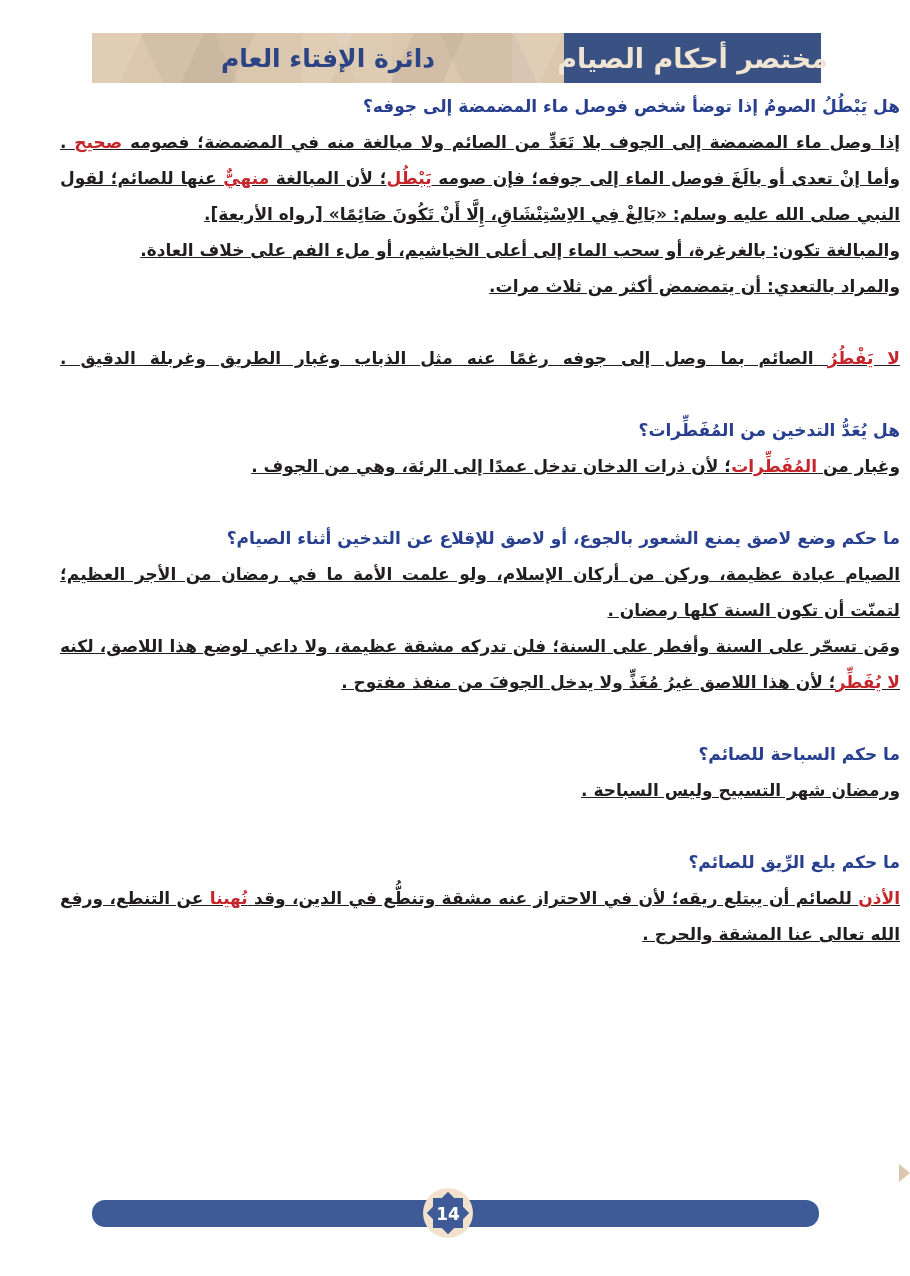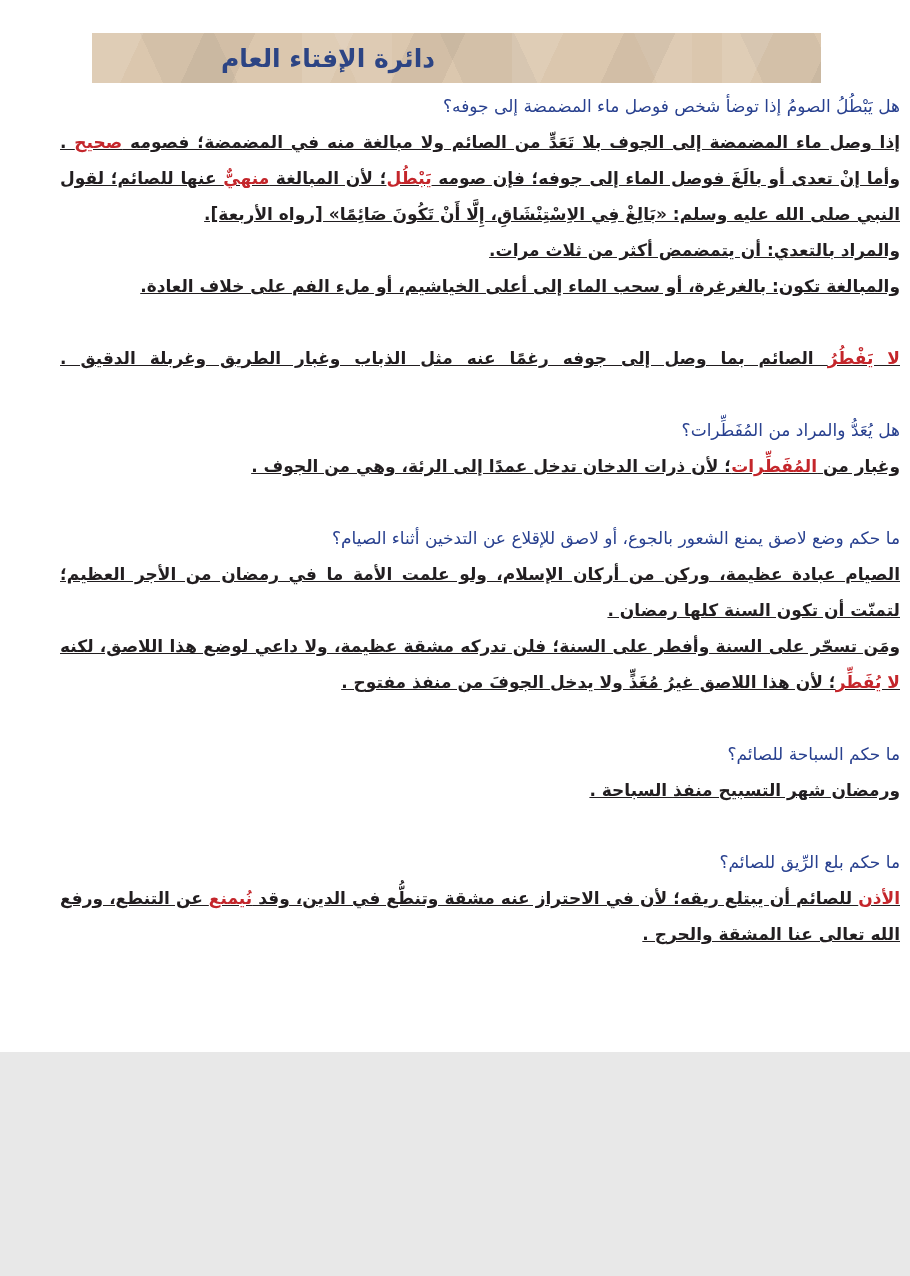--- a/index.html
+++ b/index.html
@@ -1,18 +1,18 @@
 <!DOCTYPE html>
 <html lang="ar" dir="rtl" style="--c-page-bg: #ffffff; --c-strip-bg: #dbc7ae; --c-header-box: #3a5283; --c-header-title: #f0e5d3; --c-subtitle: #2c4484; --c-question: #28408f; --c-body: #221e20; --c-highlight: #c4262b; --c-footer-bar: #3e5b98; --c-badge-bg: #f2e2cd; --c-badge-number: #ffffff;"><head>
 <meta charset="utf-8">
 <style>
   html,body{margin:0;padding:0;}
   body{background:#e8e8e8;font-family:"DejaVu Sans",sans-serif;}
   .page{
-    position:relative;width:910px;height:1052px;margin:0 auto;
+    position:relative;width:910px;height:1276px;margin:0 auto;
     background:var(--c-page-bg,#ffffff);overflow:hidden;direction:rtl;
   }
 
   
   .header-strip{
     position:absolute;left:92px;top:33px;width:729px;height:50px;
     background-color:var(--c-strip-bg,#dbc7ae);
     background-image:
       linear-gradient(115deg, rgba(255,255,255,0.10) 0 22%, rgba(0,0,0,0) 22% 48%, rgba(0,0,0,0.045) 48% 70%, rgba(0,0,0,0) 70%),
       linear-gradient(245deg, rgba(255,255,255,0.08) 0 18%, rgba(0,0,0,0) 18% 55%, rgba(0,0,0,0.035) 55% 78%, rgba(0,0,0,0) 78%);
@@ -35,21 +35,21 @@
   }
 
   
   .content{
     position:absolute;top:88px;left:60px;width:840px;height:1106px;
     overflow:hidden;direction:rtl;
   }
   .qa-block{margin:0 0 36px 0;}
   .qa-block:last-child{margin-bottom:0;}
   .q{
-    margin:0;font-size:17px;font-weight:400;line-height:36px;
+    margin:0;font-size:17px;font-weight:700;line-height:36px;
     color:var(--c-question,#28408f);text-align:right;
   }
   .a{
     margin:0;font-size:17px;font-weight:700;line-height:36px;
     color:var(--c-body,#221e20);text-align:justify;text-justify:inter-word;text-decoration:underline;
   }
   .a.stretch{text-align-last:justify;}
   .hl{color:var(--c-highlight,#c4262b);}
 
   
@@ -68,50 +68,53 @@
   }
 </style>
 </head>
 <body>
 
 <div class="page">
 
   <header>
     <div class="header-strip">
       <div class="header-subtitle">دائرة الإفتاء العام</div>
+      <div class="header-titlebox">
+        <span class="header-title">مختصر أحكام الصيام</span>
+      </div>
     </div>
   </header>
 
   <main class="content">
       <section class="qa-block">
         <h3 class="q">هل يَبْطُلُ الصومُ إذا توضأ شخص فوصل ماء المضمضة إلى جوفه؟</h3>
         <p class="a stretch"><span class="seg">إذا وصل ماء المضمضة إلى الجوف بلا تَعَدٍّ من الصائم ولا مبالغة منه في المضمضة؛ فصومه </span><span class="hl">صحيح</span><span class="seg"> .</span></p>
         <p class="a"><span class="seg">وأما إنْ تعدى أو بالَغَ فوصل الماء إلى جوفه؛ فإن صومه </span><span class="hl">يَبْطُل</span><span class="seg">؛ لأن المبالغة </span><span class="hl">منهيٌّ</span><span class="seg"> عنها للصائم؛ لقول النبي صلى الله عليه وسلم: «بَالِغْ فِي الاِسْتِنْشَاقِ، إِلَّا أَنْ تَكُونَ صَائِمًا» [رواه الأربعة].</span></p>
+        <p class="a"><span class="seg">والمبالغة تكون: بالغرغرة، أو سحب الماء إلى أعلى الخياشيم، أو ملء الفم على خلاف العادة.</span></p>
         <p class="a"><span class="seg">والمراد بالتعدي: أن يتمضمض أكثر من ثلاث مرات.</span></p>
-        <p class="a"><span class="seg">والمبالغة تكون: بالغرغرة، أو سحب الماء إلى أعلى الخياشيم، أو ملء الفم على خلاف العادة.</span></p>
       </section>
       <section class="qa-block">
         <p class="a stretch"><span class="hl">لا يَفْطُرُ</span><span class="seg"> الصائم بما وصل إلى جوفه رغمًا عنه مثل الذباب وغبار الطريق وغربلة الدقيق .</span></p>
       </section>
       <section class="qa-block">
-        <h3 class="q">هل يُعَدُّ والمراد من المُفَطِّرات؟</h3>
+        <h3 class="q">هل يُعَدُّ التدخين من المُفَطِّرات؟</h3>
         <p class="a"><span class="seg">وغبار من </span><span class="hl">المُفَطِّرات</span><span class="seg">؛ لأن ذرات الدخان تدخل عمدًا إلى الرئة، وهي من الجوف .</span></p>
       </section>
       <section class="qa-block">
         <h3 class="q">ما حكم وضع لاصق يمنع الشعور بالجوع، أو لاصق للإقلاع عن التدخين أثناء الصيام؟</h3>
         <p class="a"><span class="seg">الصيام عبادة عظيمة، وركن من أركان الإسلام، ولو علمت الأمة ما في رمضان من الأجر العظيم؛ لتمنّت أن تكون السنة كلها رمضان .</span></p>
         <p class="a"><span class="seg">ومَن تسحّر على السنة وأفطر على السنة؛ فلن تدركه مشقة عظيمة، ولا داعي لوضع هذا اللاصق، لكنه </span><span class="hl">لا يُفَطِّر</span><span class="seg">؛ لأن هذا اللاصق غيرُ مُغَذٍّ ولا يدخل الجوفَ من منفذ مفتوح .</span></p>
       </section>
       <section class="qa-block">
         <h3 class="q">ما حكم السباحة للصائم؟</h3>
-        <p class="a"><span class="seg">ورمضان شهر التسبيح منفذ السباحة .</span></p>
+        <p class="a"><span class="seg">ورمضان شهر التسبيح وليس السباحة .</span></p>
       </section>
       <section class="qa-block">
         <h3 class="q">ما حكم بلع الرِّيق للصائم؟</h3>
-        <p class="a"><span class="hl">الأذن</span><span class="seg"> للصائم أن يبتلع ريقه؛ لأن في الاحتراز عنه مشقة وتنطُّع في الدين، وقد </span><span class="hl">نُيمنع</span><span class="seg"> عن التنطع، ورفع الله تعالى عنا المشقة والحرج .</span></p>
+        <p class="a"><span class="hl">الأذن</span><span class="seg"> للصائم أن يبتلع ريقه؛ لأن في الاحتراز عنه مشقة وتنطُّع في الدين، وقد </span><span class="hl">نُهينا</span><span class="seg"> عن التنطع، ورفع الله تعالى عنا المشقة والحرج .</span></p>
       </section>
     </main>
 
   <footer>
     <div class="footer-bar"></div>
     <div class="page-badge">
       <svg viewBox="0 0 52 52" width="52" height="52">
         <circle cx="26" cy="26" r="25" id="badge-circle" fill="#f2e2cd"></circle>
         <g id="badge-star" fill="#3e5b98">
           <rect x="11" y="11" width="30" height="30"></rect>

